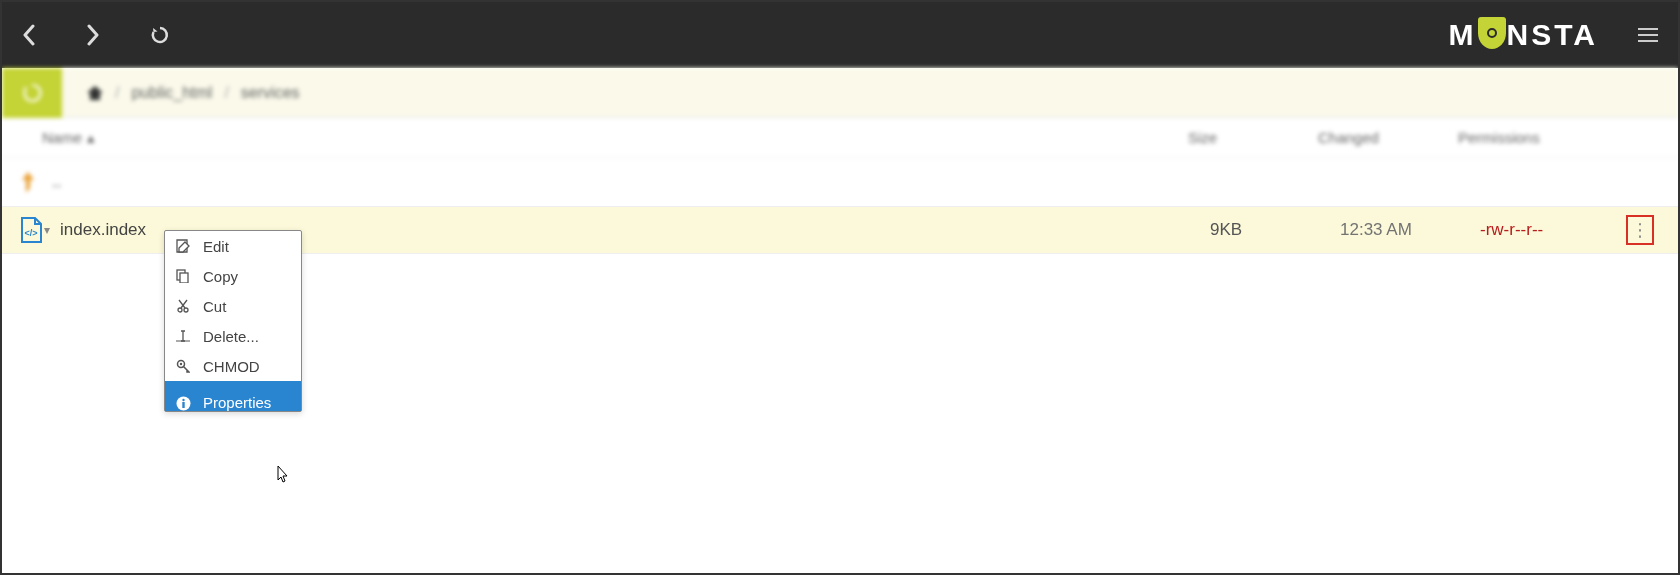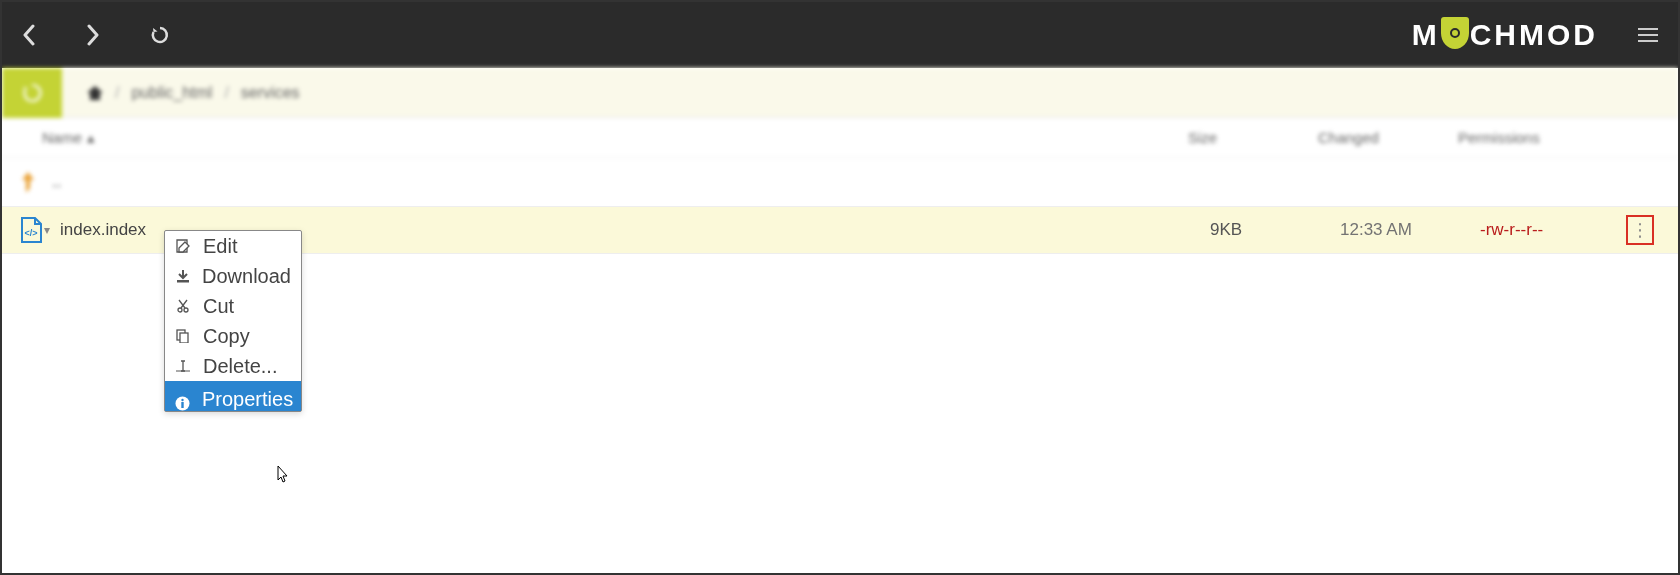--- a/index.html
+++ b/index.html
@@ -35,21 +35,21 @@
 .caret-icon { color: #888; font-size: 12px; }
 .row .name-cell { flex: 1; display: flex; align-items: center; }
 .row .size-cell { width: 130px; color: #555; margin-left: 45px; }
 .row .changed-cell { width: 140px; color: #737373; }
 .row .perms-cell { width: 140px; color: #b91c1c; }
 .row .actions-cell { width: 40px; display: flex; justify-content: center; }
 .kebab-box { width: 28px; height: 30px; border: 2px solid #d93025; display: flex; align-items: center; justify-content: center; cursor: pointer; }
 .kebab-dots { color: #888; font-size: 18px; line-height: 1; }
 
 .context-menu { position: absolute; left: 162px; top: 228px; width: 138px; background: #fff; border: 1px solid #888; border-radius: 2px; box-shadow: 0 2px 6px rgba(0,0,0,0.15); }
-.menu-item { height: 30px; display: flex; align-items: center; padding: 0 10px; gap: 12px; color: #444; font-size: 20px; cursor: pointer; }
+.menu-item { height: 30px; display: flex; align-items: center; padding: 0 10px; gap: 12px; color: #444; font-size: 15px; cursor: pointer; }
 .menu-item .mi-icon { width: 16px; display: flex; justify-content: center; color: #555; font-size: 15px; }
 .menu-item.selected { background: #2a85d0; color: #fff; align-items: flex-end; }
 .menu-item.selected .mi-icon { color: #fff; }
 
 .cursor-pointer { position: absolute; left: 272px; top: 464px; pointer-events: none; }
 
 svg { display: block; }
 </style>
 </head>
 <body>
@@ -74,21 +74,21 @@
     </span>
   </div>
   <div class="topbar-right">
     <div class="logo">
       <span>M</span>
       <span class="o-shield">
         <svg width="12" height="12" viewBox="0 0 12 12">
             <circle cx="6" cy="6" r="4" stroke="#2b2b2b" stroke-width="2" fill="none"></circle>
           </svg>
       </span>
-      <span>CHMOD</span>
+      <span>NSTA</span>
     </div>
     <span class="hamburger">
       <svg width="20" height="16" viewBox="0 0 20 16">
           <line x1="0" y1="2" x2="20" y2="2" stroke="#ccc" stroke-width="2"></line>
           <line x1="0" y1="8" x2="20" y2="8" stroke="#ccc" stroke-width="2"></line>
           <line x1="0" y1="14" x2="20" y2="14" stroke="#ccc" stroke-width="2"></line>
         </svg>
     </span>
   </div>
 </div>
@@ -168,53 +168,54 @@
       <svg width="14" height="14" viewBox="0 0 14 14">
           <path d="M1 1 L11 1 L11 13 L1 13 Z" fill="none" stroke="#555" stroke-width="1.3"></path>
           <path d="M9 3 L13 7 L7 13 L3 13 L3 9 Z" fill="#fff" stroke="#555" stroke-width="1.3"></path>
         </svg>
     </span>
     <span>Edit</span>
   </div>
   <div class="menu-item">
     <span class="mi-icon">
       <svg width="14" height="14" viewBox="0 0 14 14">
-          <path d="M7 1 L7 8 M3 5 L7 9 L11 5" stroke="#555" stroke-width="2" fill="none"></path>
-          <rect x="1" y="11" width="12" height="2.5" fill="#555"></rect>
-        </svg>
-    </span>
-    <span>Download</span>
+          <rect x="1" y="1" width="8" height="10" fill="none" stroke="#555" stroke-width="1.3"></rect>
+          <rect x="4" y="4" width="8" height="10" fill="#fff" stroke="#555" stroke-width="1.3"></rect>
+        </svg>
+    </span>
+    <span>Copy</span>
   </div>
   <div class="menu-item">
     <span class="mi-icon">
       <svg width="14" height="14" viewBox="0 0 14 14">
           <circle cx="4" cy="11" r="2" fill="none" stroke="#555" stroke-width="1.3"></circle>
           <circle cx="10" cy="11" r="2" fill="none" stroke="#555" stroke-width="1.3"></circle>
           <path d="M5 9 L11 1 M9 9 L3 1" stroke="#555" stroke-width="1.3"></path>
         </svg>
     </span>
     <span>Cut</span>
   </div>
   <div class="menu-item">
     <span class="mi-icon">
       <svg width="14" height="14" viewBox="0 0 14 14">
-          <rect x="1" y="1" width="8" height="10" fill="none" stroke="#555" stroke-width="1.3"></rect>
-          <rect x="4" y="4" width="8" height="10" fill="#fff" stroke="#555" stroke-width="1.3"></rect>
-        </svg>
-    </span>
-    <span>Copy</span>
-  </div>
-  <div class="menu-item">
-    <span class="mi-icon">
-      <svg width="14" height="14" viewBox="0 0 14 14">
           <path d="M5 2 L9 2 M7 2 L7 12 M5 12 L9 12" stroke="#555" stroke-width="1.3" fill="none"></path>
           <line x1="0" y1="12" x2="14" y2="12" stroke="#555" stroke-width="1"></line>
         </svg>
     </span>
     <span>Delete...</span>
+  </div>
+  <div class="menu-item">
+    <span class="mi-icon">
+      <svg width="14" height="14" viewBox="0 0 14 14">
+          <circle cx="5" cy="5" r="3.5" fill="none" stroke="#555" stroke-width="1.5"></circle>
+          <circle cx="5" cy="5" r="1.2" fill="#555"></circle>
+          <path d="M7 7 L13 13 L11 13 L11 11" stroke="#555" stroke-width="1.5" fill="none"></path>
+        </svg>
+    </span>
+    <span>CHMOD</span>
   </div>
   <div class="menu-item selected">
     <span class="mi-icon">
       <svg width="15" height="15" viewBox="0 0 15 15">
           <circle cx="7.5" cy="7.5" r="7" fill="#fff"></circle>
           <circle cx="7.5" cy="4" r="1.2" fill="#2a85d0"></circle>
           <rect x="6.3" y="6" width="2.4" height="6" fill="#2a85d0"></rect>
         </svg>
     </span>
     <span>Properties</span>

